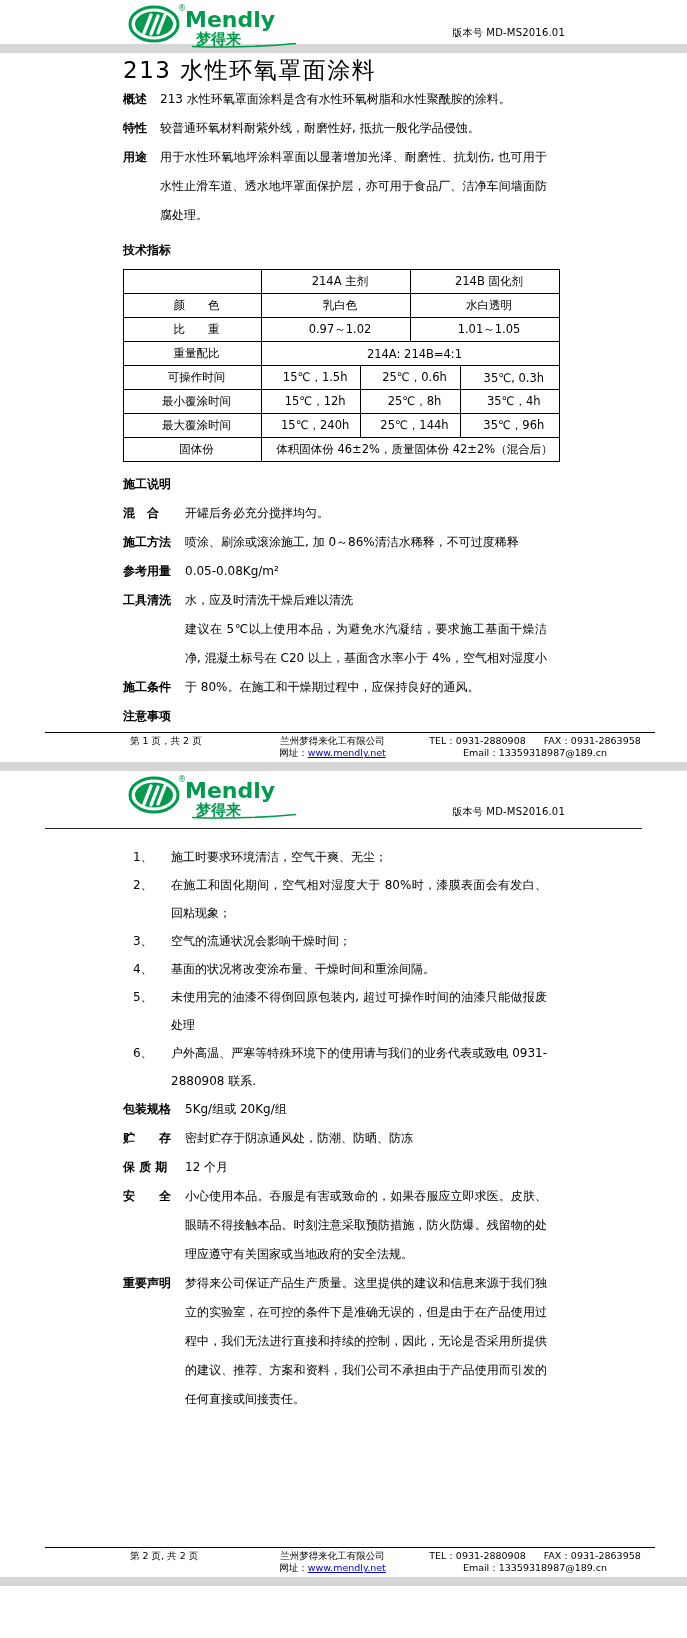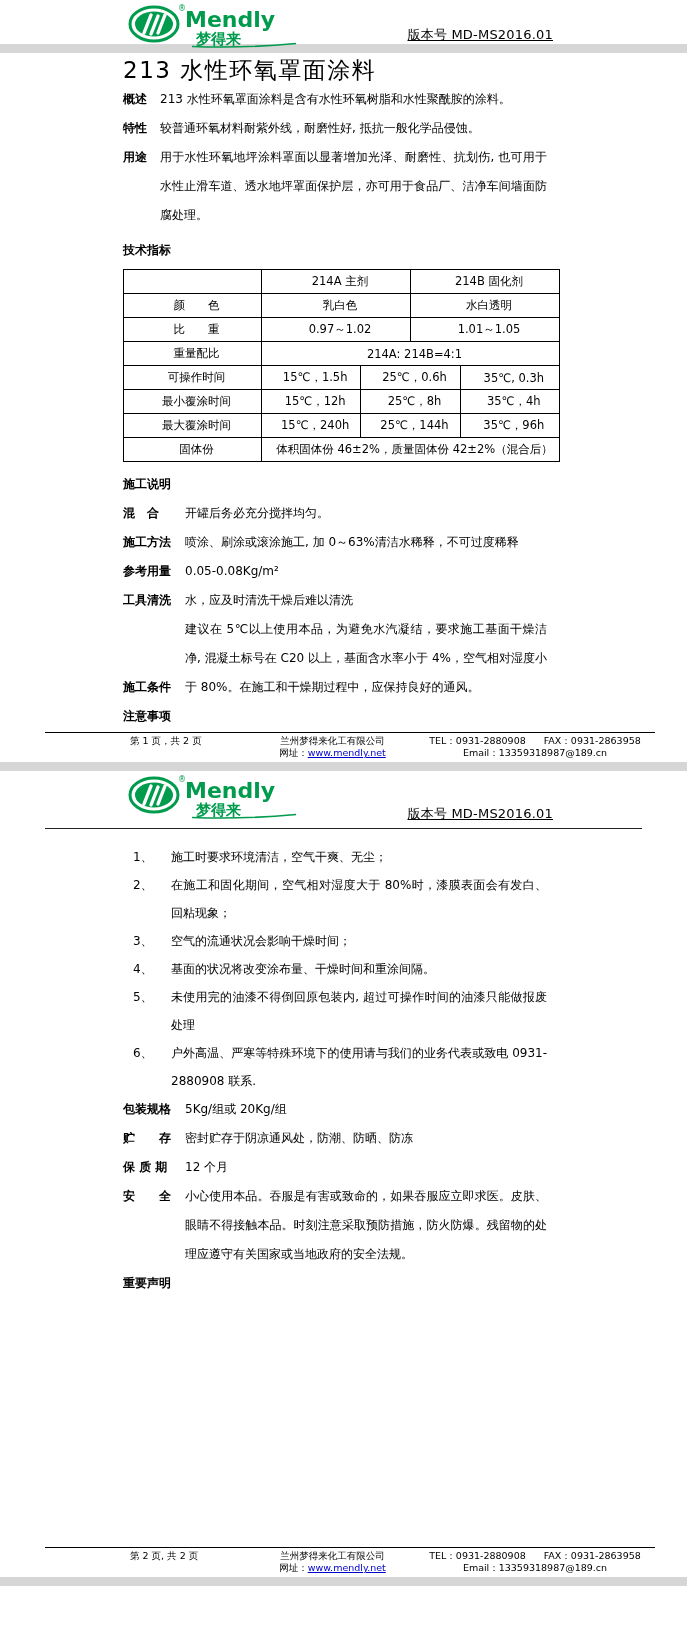--- a/index.html
+++ b/index.html
@@ -5,21 +5,21 @@
   html,body{margin:0;padding:0;background:#ffffff;}
   body{width:687px;height:1638px;font-family:"DejaVu Sans","Liberation Sans",sans-serif;color:#000;overflow:hidden;}
   .page{position:relative;background:#fff;}
   .page-1{height:762px;}
   .page-2{height:806px;}
   .band{height:9px;background:#d6d6d6;}
   
   .hdr1{position:relative;height:44px;}
   .hdr2{position:relative;height:57px;}
   .logo-wrap{position:absolute;left:128px;top:2px;}
-  .version{position:absolute;right:134px;font-size:13px;letter-spacing:0.2px;text-decoration:underline;}
+  .version{position:absolute;right:122px;font-size:10px;letter-spacing:0.2px;}
   .hdr1 .version{top:26px;}
   .hdr2 .version{top:34px;}
   .hrule{border-top:1px solid #222;margin:0 45px 0 45px;}
   
   .content{margin-left:123px;width:424px;font-size:12px;}
   .title{font-size:23px;font-weight:normal;letter-spacing:1.5px;line-height:30px;margin:2px 0 0 0;}
   .sec{display:flex;line-height:29px;}
   .lbl{font-weight:bold;flex-shrink:0;}
   .w37{width:37px;}
   .w62{width:62px;}
@@ -144,21 +144,21 @@
         </tbody>
     </table>
     <div class="heading h-cons">施工说明</div>
     <div class="cons">
         <div class="sec">
           <div class="lbl w62">混　合</div>
           <div class="txt">开罐后务必充分搅拌均匀。</div>
         </div>
         <div class="sec">
           <div class="lbl w62">施工方法</div>
-          <div class="txt">喷涂、刷涂或滚涂施工, 加 0～63%清洁水稀释，不可过度稀释</div>
+          <div class="txt">喷涂、刷涂或滚涂施工, 加 0～86%清洁水稀释，不可过度稀释</div>
         </div>
         <div class="sec">
           <div class="lbl w62">参考用量</div>
           <div class="txt">0.05-0.08Kg/m²</div>
         </div>
         <div class="sec">
           <div class="lbl w62">工具清洗</div>
           <div class="txt">水，应及时清洗干燥后难以清洗</div>
         </div>
         <div class="sec">
@@ -249,20 +249,21 @@
         <div class="sec">
           <div class="lbl w62">保 质 期</div>
           <div class="txt">12 个月</div>
         </div>
         <div class="sec">
           <div class="lbl w62">安　　全</div>
           <div class="txt">小心使用本品。吞服是有害或致命的，如果吞服应立即求医。皮肤、眼睛不得接触本品。时刻注意采取预防措施，防火防爆。残留物的处理应遵守有关国家或当地政府的安全法规。</div>
         </div>
         <div class="sec">
           <div class="lbl w62">重要声明</div>
+          <div class="txt">梦得来公司保证产品生产质量。这里提供的建议和信息来源于我们独立的实验室，在可控的条件下是准确无误的，但是由于在产品使用过程中，我们无法进行直接和持续的控制，因此，无论是否采用所提供的建议、推荐、方案和资料，我们公司不承担由于产品使用而引发的任何直接或间接责任。</div>
         </div>
       </div>
   </div>
 
   <div class="footer">
     <div class="fline"></div>
     <div class="fcols">
       <div class="f-page">第 2 页, 共 2 页</div>
       <div class="f-mid">
         <div>兰州梦得来化工有限公司</div>

